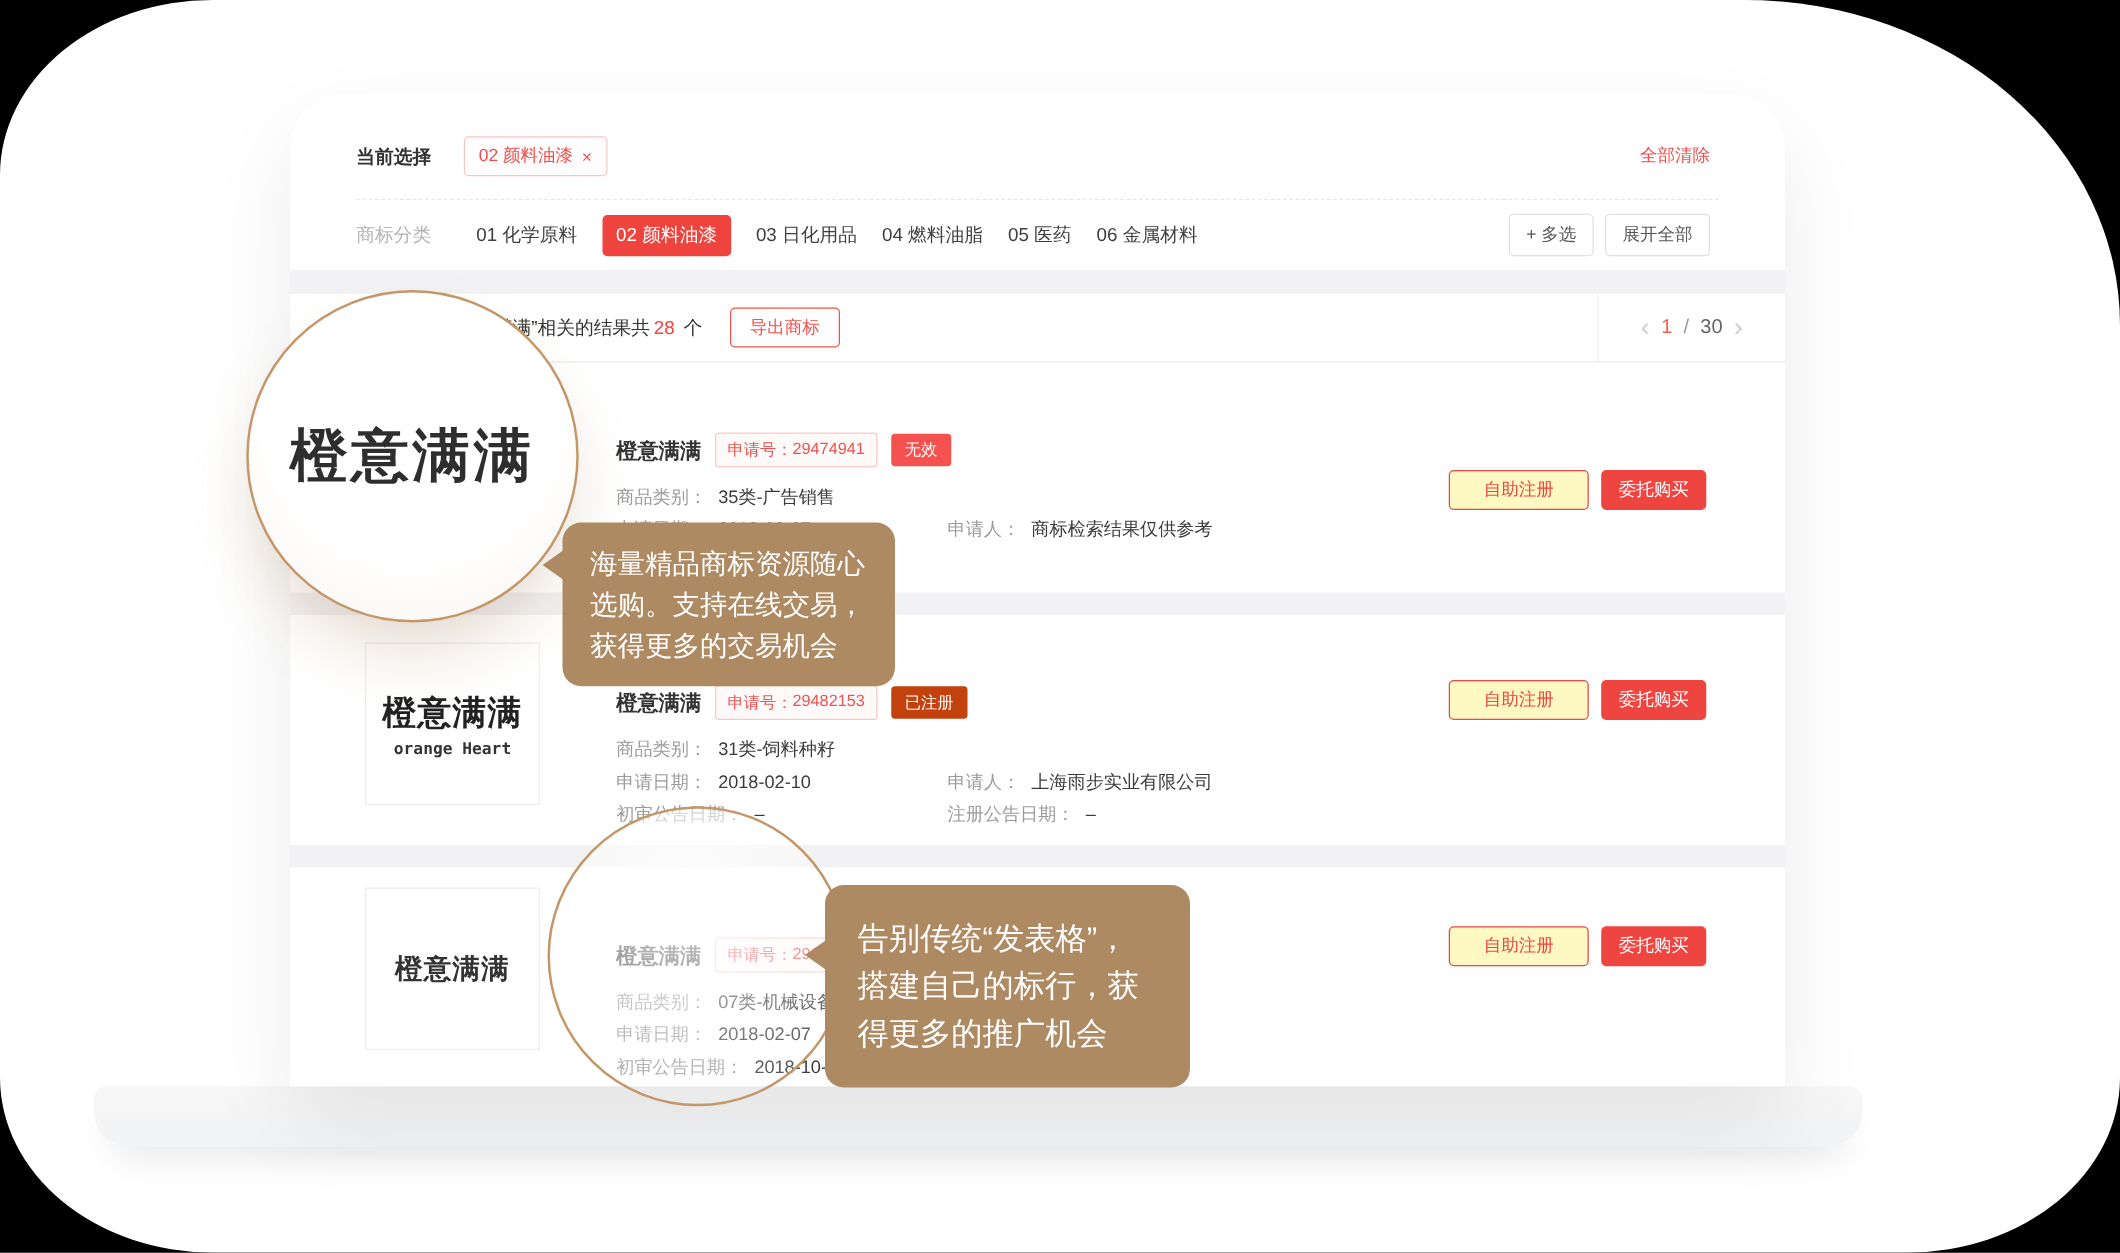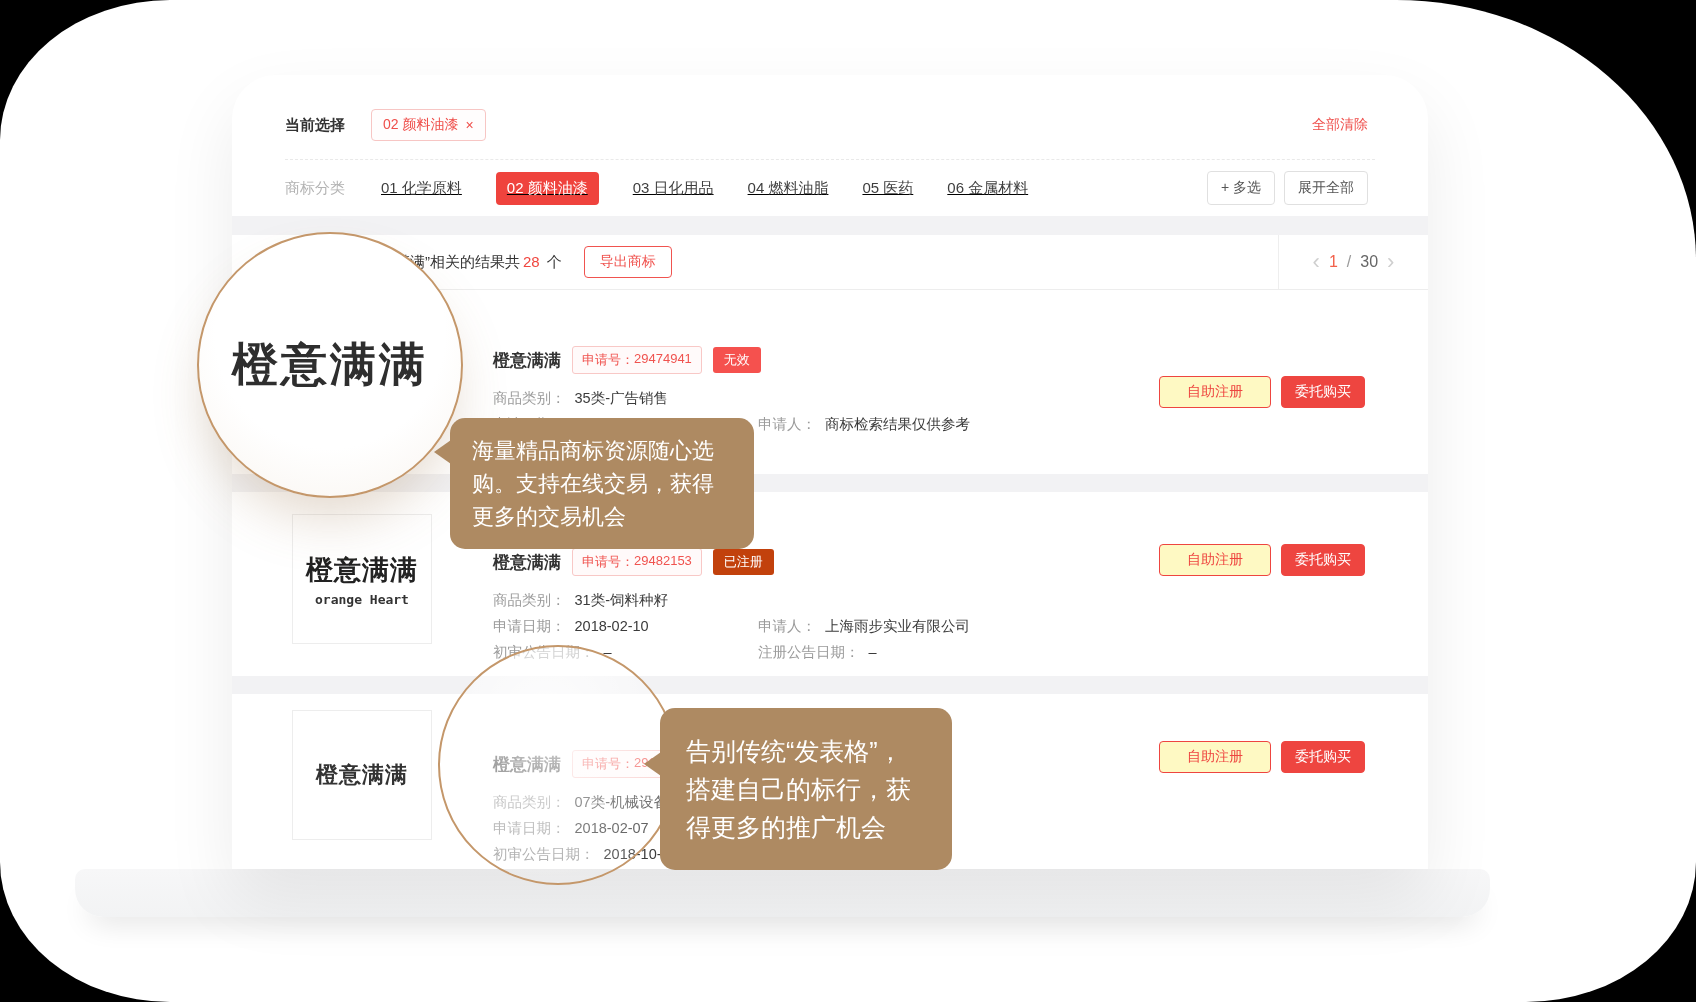--- a/index.html
+++ b/index.html
@@ -23,21 +23,21 @@
   .filter-row { height:70px; padding:30px 60px 0 53px; display:flex; align-items:center;justify-content:space-between; }
   .filter-label { font-size:15px; color:#333; font-weight:bold; }
   .filter-tag { margin-left:26px; display:inline-flex; align-items:center; gap:7px;
                 border:1px solid #f7c6c4; border-radius:4px; padding:6px 11px;
                 color:#ef4f4b; font-size:14px; background:#fffdfd; cursor:pointer; }
   .tag-close { color:#ef4f4b; font-size:14px; }
   .clear-all { margin-left:auto; color:#ef4f4b; font-size:14px; cursor:pointer; }
   .dashed-divider { margin:14px 53px 0 53px; border-bottom:1px dashed #e9e9e9; }
   .category-row { height:56px; padding:0 60px 0 53px; display:flex; align-items:center; }
   .cat-label { font-size:15px; color:#b3b3b3; }
-  .tabs { display:flex; align-items:center; gap:34px; margin-left:36px;text-decoration:underline; }
+  .tabs { display:flex; align-items:center; gap:20px; margin-left:36px; }
   .tab { font-size:15px; color:#3f3f3f; cursor:pointer; white-space:nowrap; }
   .tab.active { background:#ef433d; color:#fff; padding:7px 11px; border-radius:4px; }
   .cat-actions { margin-left:auto; display:flex; gap:9px; }
   .ghost-btn { border:1px solid #e0e0e0; border-radius:4px; padding:7px 13px;
                font-size:14px; color:#555; background:#fff; cursor:pointer; white-space:nowrap; }
 
   .gray-band { height:19px; background:#f2f2f4; }
 
   
   .results-header { position:relative; height:55px; display:flex; align-items:center;
@@ -95,21 +95,21 @@
              display:flex; align-items:center; justify-content:center;
              box-shadow:0 30px 55px -12px rgba(150,110,70,.28); }
   .big-mark { font-size:46px; font-weight:bold; color:#2e2e2e; letter-spacing:3px; }
   .circle2 { left:438px; top:645px; width:240px; height:240px;
              background:radial-gradient(circle at 45% 30%, rgba(255,255,255,.85), rgba(255,255,255,.15) 75%); }
   .tooltip { position:absolute; z-index:30; background:#ae8a62; color:#fff;
              border-radius:15px; pointer-events:none; }
   .tooltip .arrow { position:absolute; width:0; height:0;
                     border-top:12px solid transparent; border-bottom:12px solid transparent;
                     border-right:17px solid #ae8a62; left:-16px; }
-  .tip1 { left:450px; top:418px; width:304px; padding:16px 22px; font-size:22px; line-height:33px; }
+  .tip1 { left:450px; top:418px; width:266px; padding:16px 22px; font-size:22px; line-height:33px; }
   .tip1 .arrow { top:22px; }
   .tip2 { left:660px; top:708px; width:292px; padding:24px 26px; font-size:25px; line-height:38px; }
   .tip2 .arrow { top:44px; }
 </style>
 </head>
 <body>
 
 <div class="stage">
 
   <div class="laptop-base"></div>

